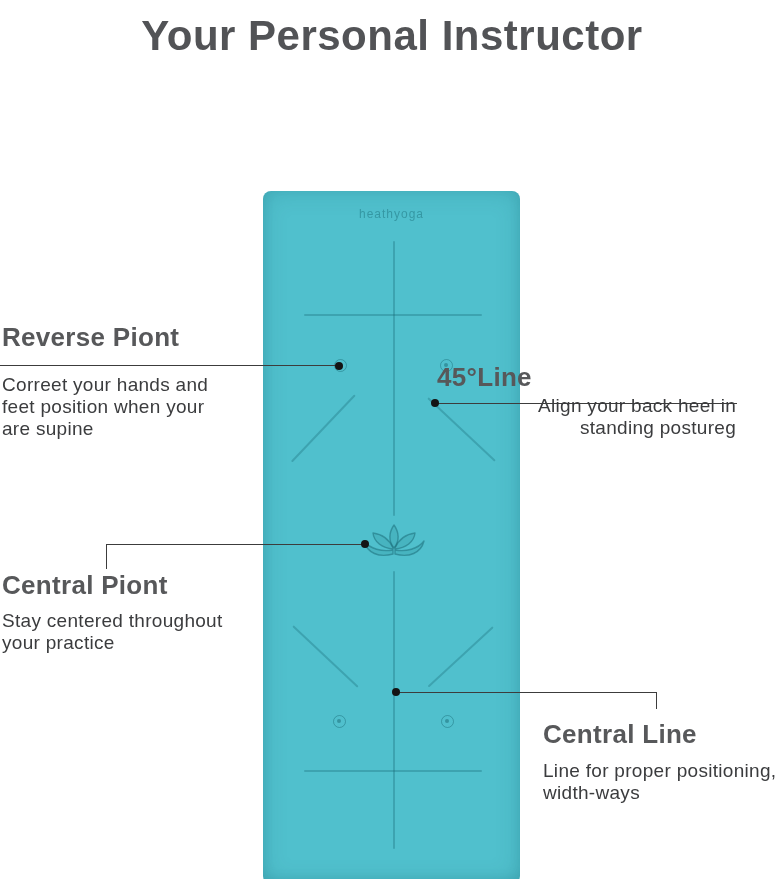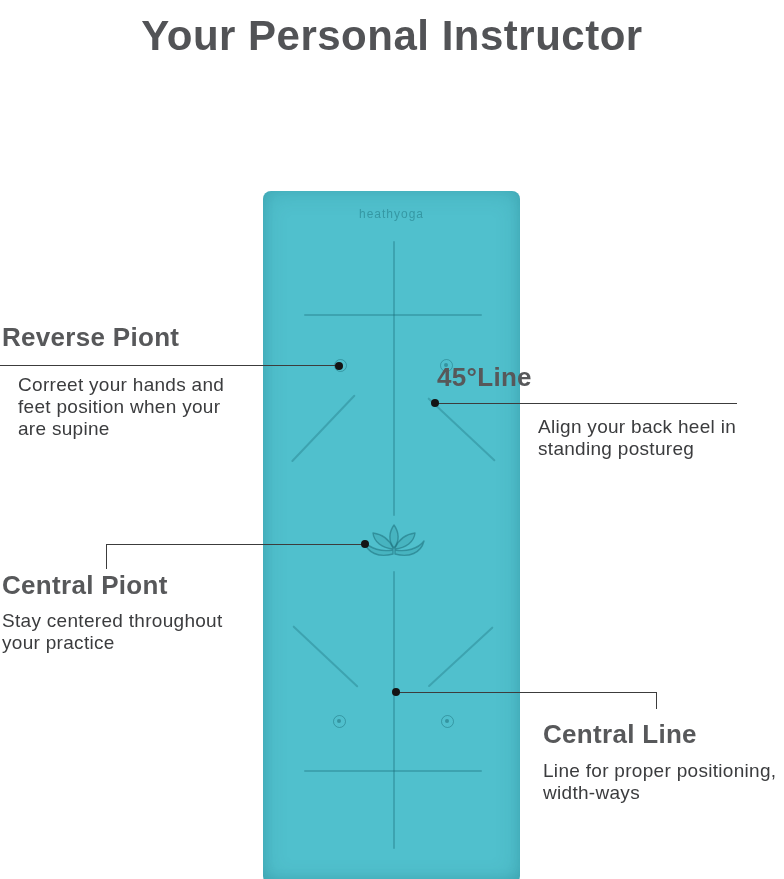--- a/index.html
+++ b/index.html
@@ -115,30 +115,30 @@
         <path d="M31 28 C20 30 8 27 2 19 C5 31 17 36 31 32 Z"></path>
         <path d="M33 28 C44 30 56 27 62 19 C59 31 47 36 33 32 Z"></path>
       </g>
     </svg>
   </div>
 
   <div>
     <div class="co-heading" style="left:2px;top:306px;">Reverse Piont</div>
     <div class="lead lead-h" style="left:0;top:349px;width:339px;"></div>
     <div class="dot" style="left:335px;top:346px;"></div>
-    <div class="co-desc" style="left:18px;top:358px;">Correet your hands and
+    <div class="co-desc" style="left:2px;top:358px;">Correet your hands and
 feet position when your
 are supine</div>
   </div>
 
   <div>
     <div class="co-heading align-right" style="left:437px;top:346px;width:300px;">45°Line</div>
     <div class="lead lead-h" style="left:435px;top:387px;width:302px;"></div>
     <div class="dot" style="left:431px;top:383px;"></div>
-    <div class="co-desc" style="left:538px;top:400px;">Align your back heel in
+    <div class="co-desc" style="left:538px;top:379px;text-align:right;">Align your back heel in
 standing postureg</div>
   </div>
 
   <div>
     <div class="lead lead-h" style="left:106px;top:528px;width:260px;"></div>
     <div class="lead lead-v" style="left:106px;top:528px;height:25px;"></div>
     <div class="dot" style="left:361px;top:524px;"></div>
     <div class="co-heading" style="left:2px;top:554px;">Central Piont</div>
     <div class="co-desc" style="left:2px;top:594px;">Stay centered throughout
 your practice</div>

